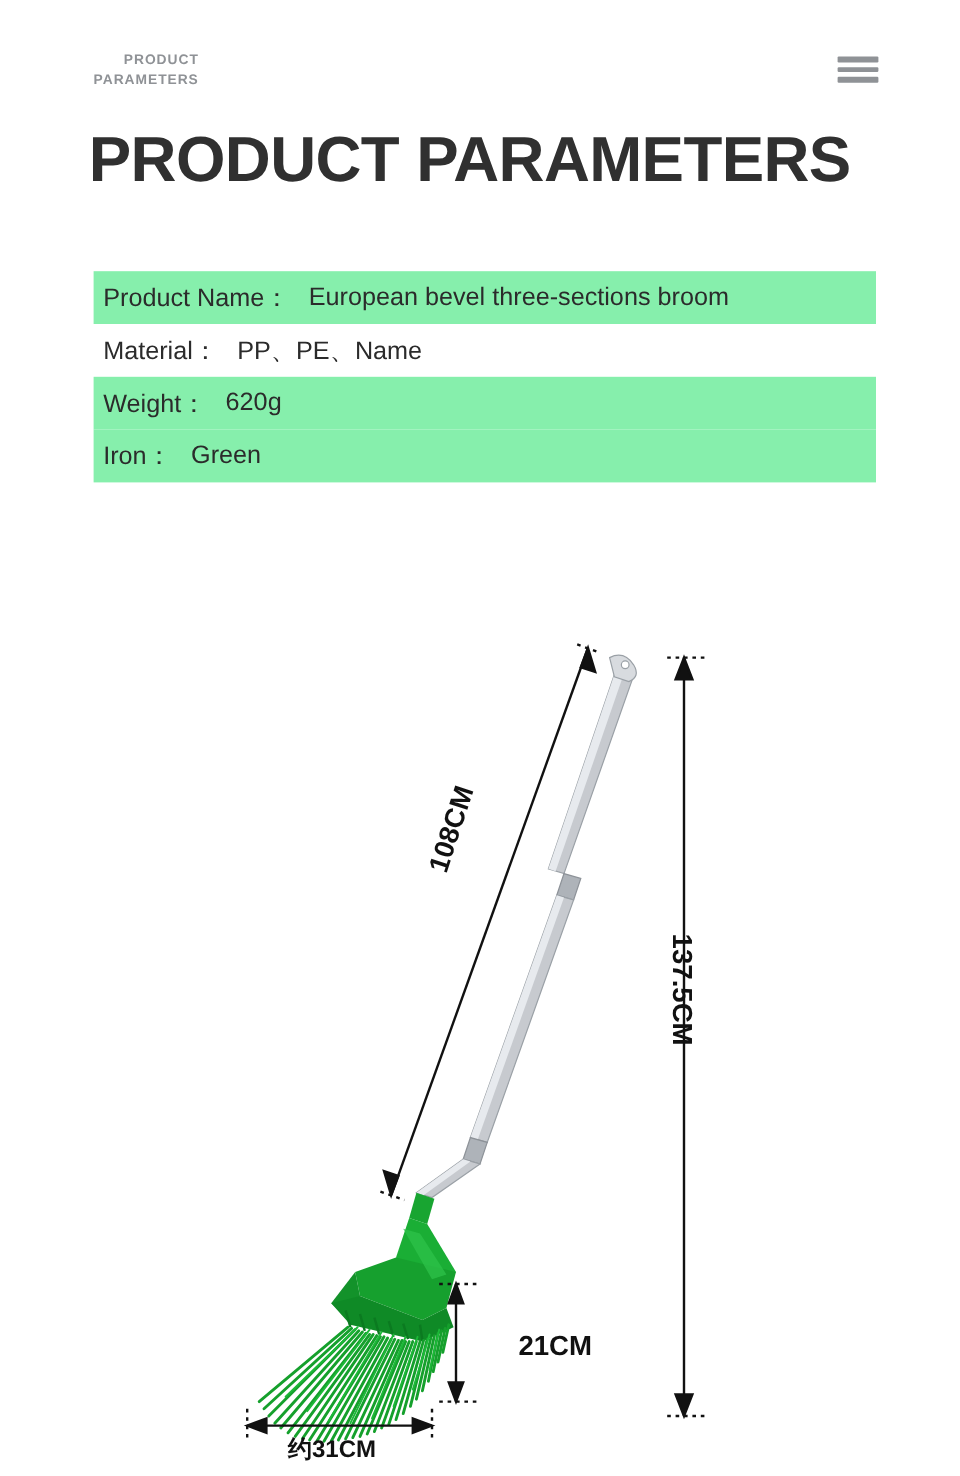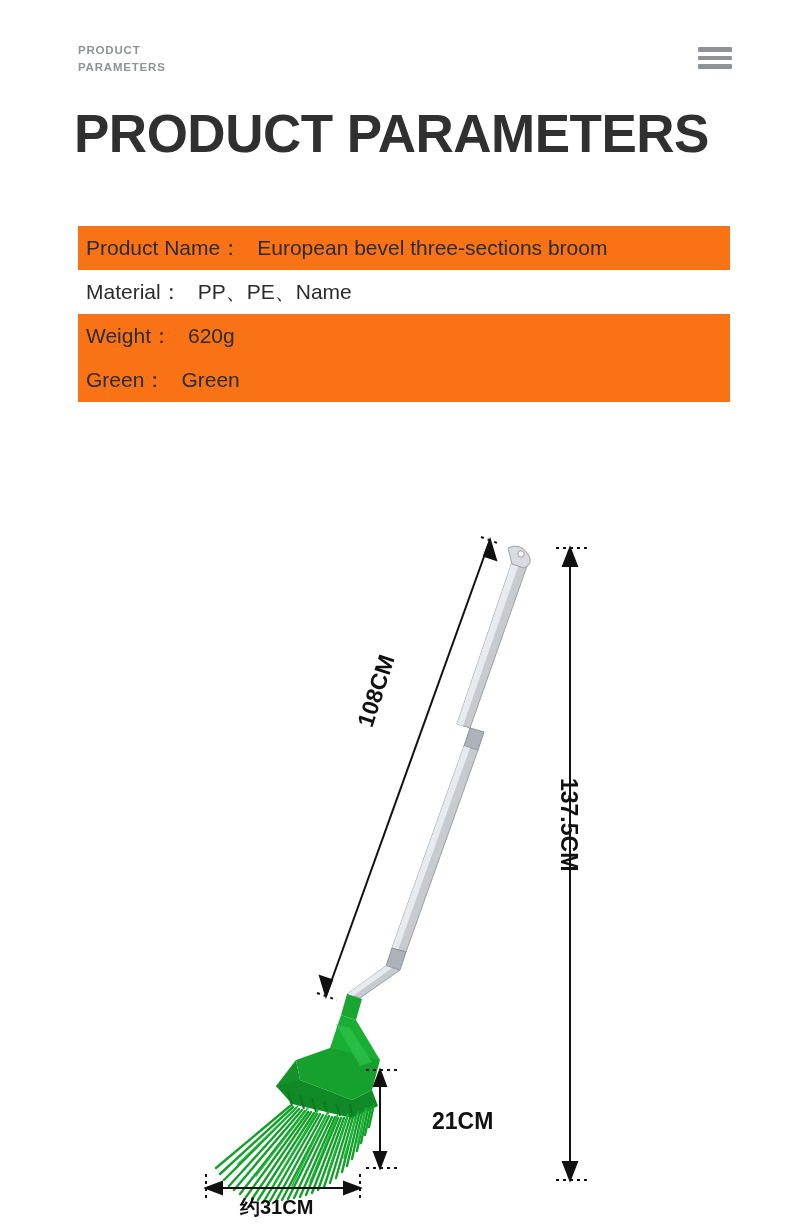--- a/index.html
+++ b/index.html
@@ -16,20 +16,21 @@
     overflow: hidden;
   }
 
   
   .header {
     position: absolute;
     left: 0;
     top: 0;
     width: 800px;
     height: 100px;
+    text-align: right;
   }
   .kicker {
     position: absolute;
     left: 78px;
     top: 42px;
     font-size: 11.5px;
     font-weight: bold;
     letter-spacing: 0.8px;
     line-height: 17px;
     color: #8f9296;
@@ -78,21 +79,21 @@
   .spec-row {
     height: 44px;
     display: flex;
     align-items: center;
     padding-left: 8px;
     box-sizing: border-box;
     font-size: 21px;
     color: #2b2b2b;
     white-space: nowrap;
   }
-  .spec-row.shaded { background: #f97316; }
+  .spec-row.shaded { background: #86efac; }
   .spec-row .label { margin-right: 2px; }
   .spec-row .value { margin-left: 14px; }
 
   
   .figure {
     position: absolute;
     left: 0;
     top: 500px;
     width: 800px;
     height: 730px;
@@ -151,21 +152,21 @@
   </div>
   <div class="spec-row">
     <span class="label">Material：</span>
     <span class="value">PP、PE、Name</span>
   </div>
   <div class="spec-row shaded">
     <span class="label">Weight：</span>
     <span class="value">620g</span>
   </div>
   <div class="spec-row shaded">
-    <span class="label">Green：</span>
+    <span class="label">Iron：</span>
     <span class="value">Green</span>
   </div>
 </div>
 
 <div class="figure">
   <svg width="800" height="730" viewBox="0 0 800 730">
 
     <g>
 
       <polygon points="512,62 527,66 470,228 457,224" fill="#c7cacf" stroke="#9aa0a6" stroke-width="1"></polygon>

